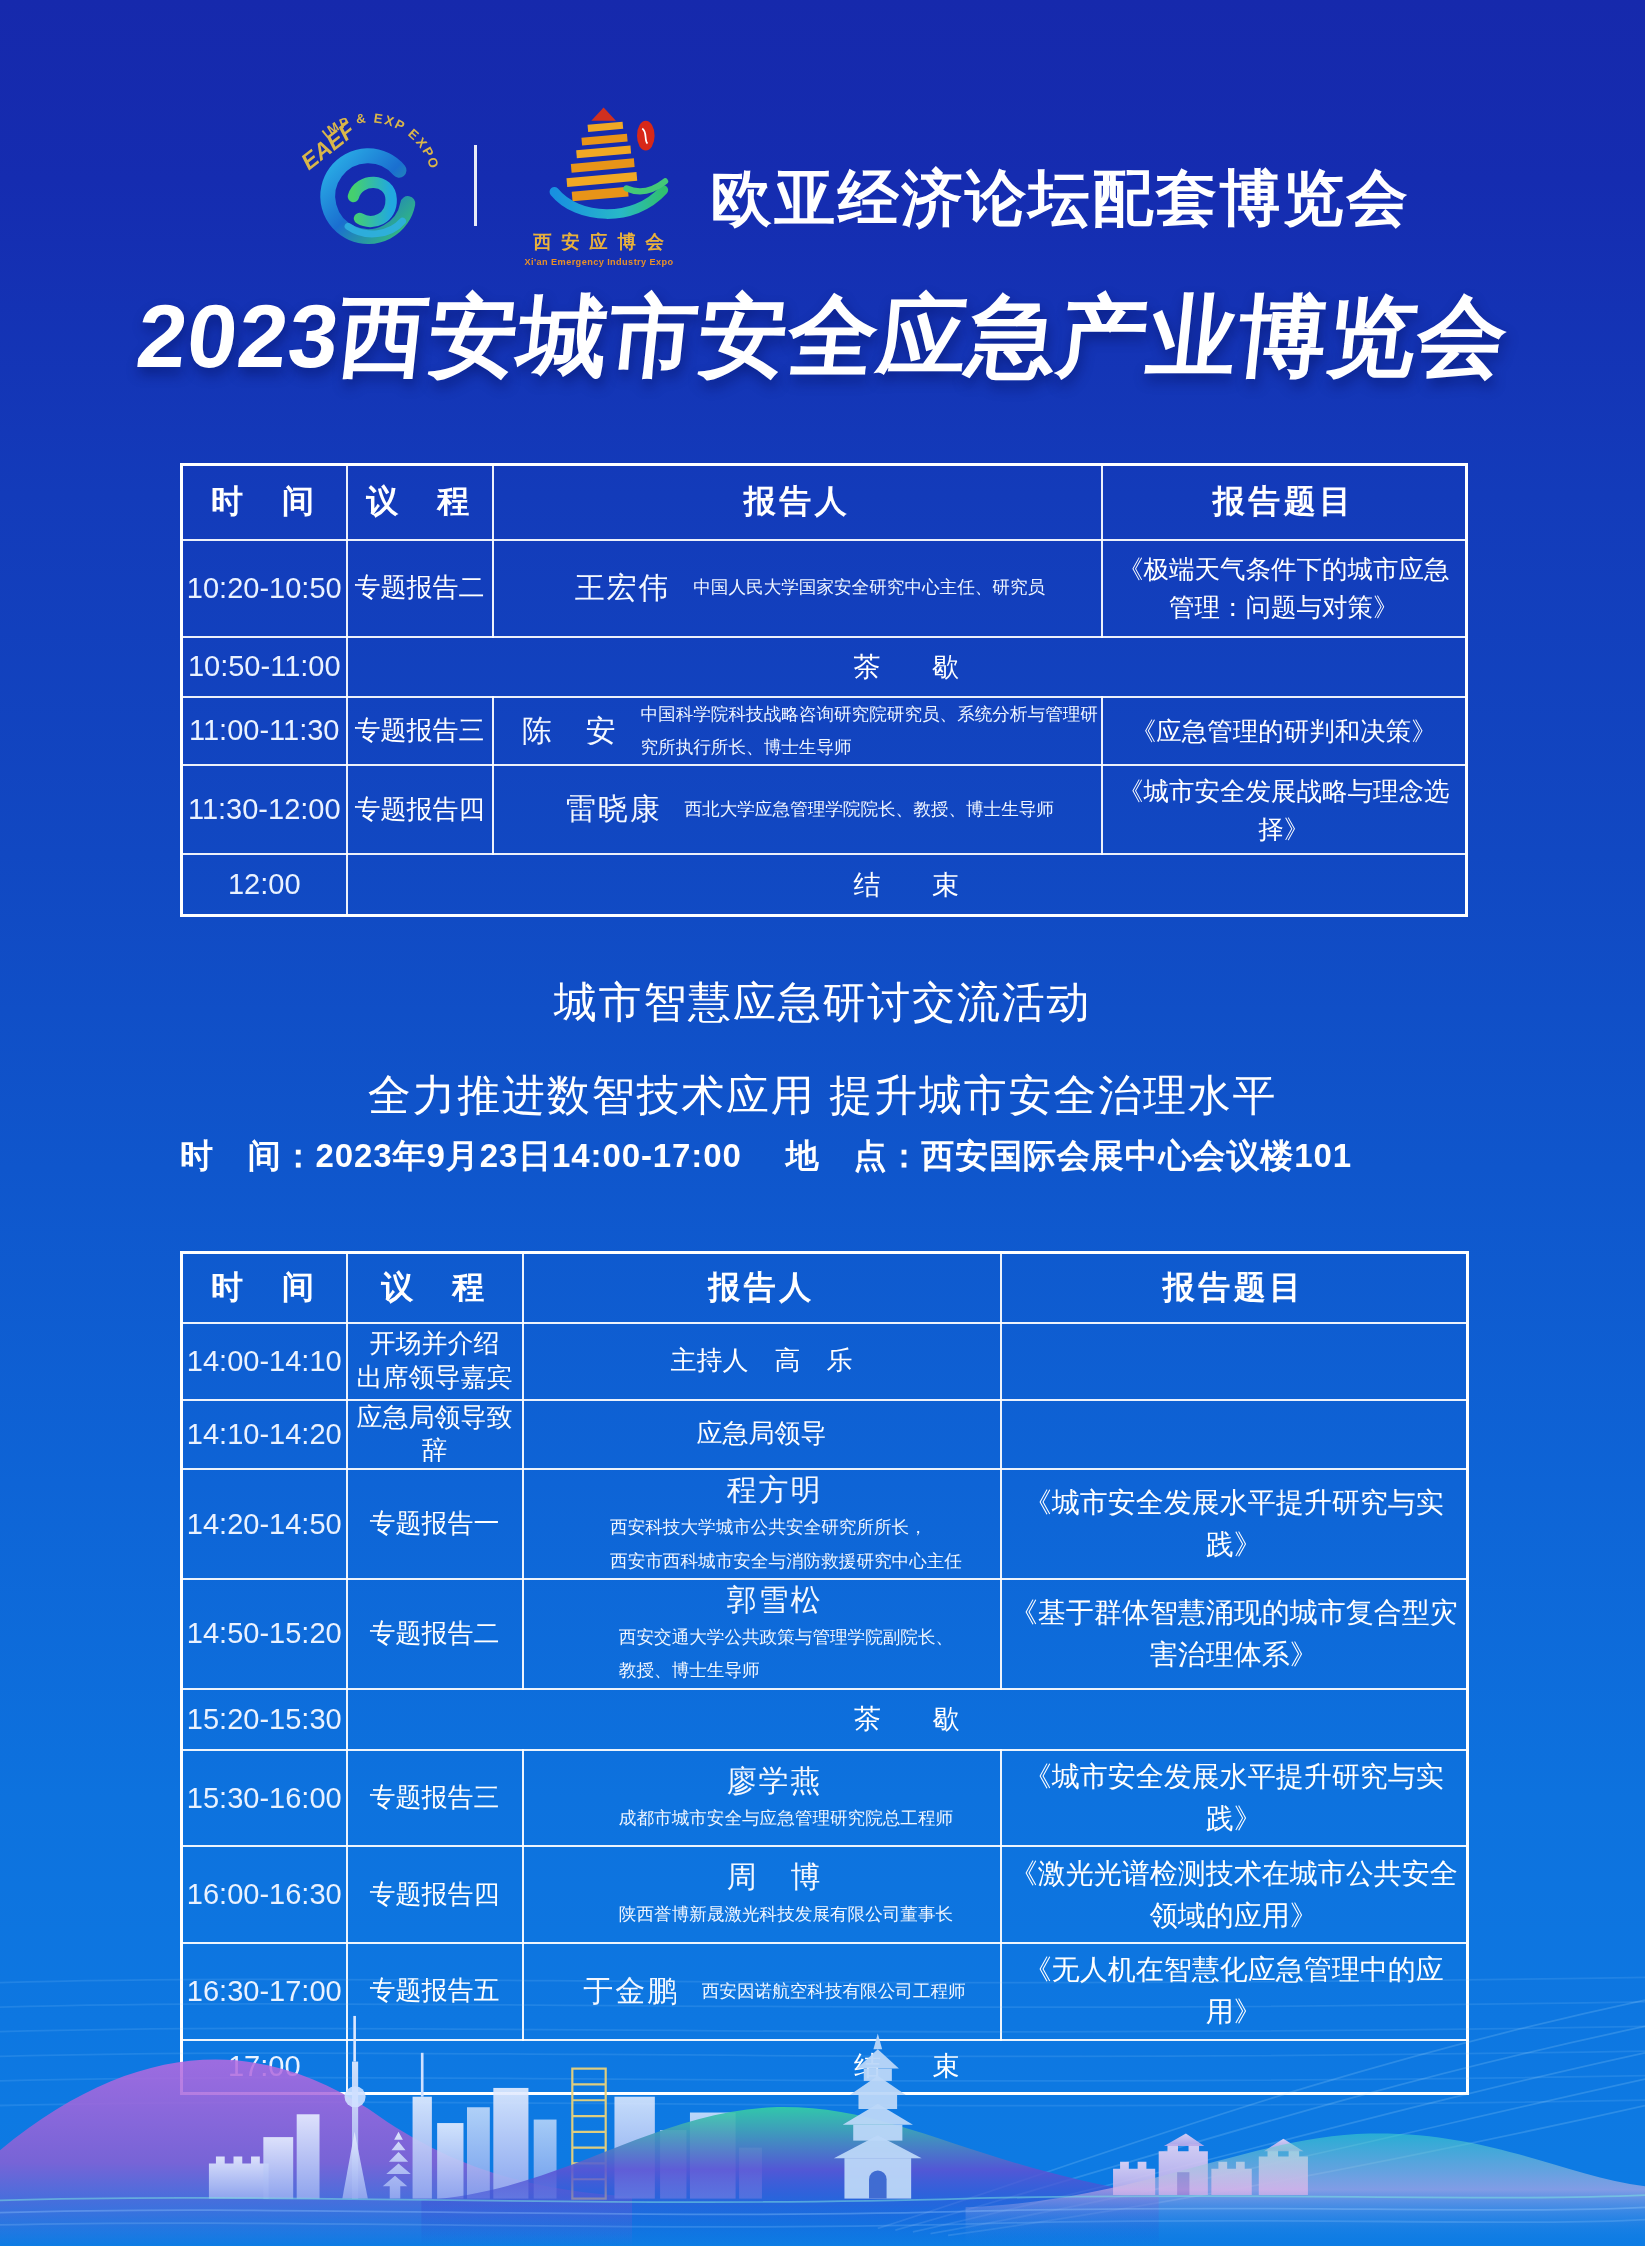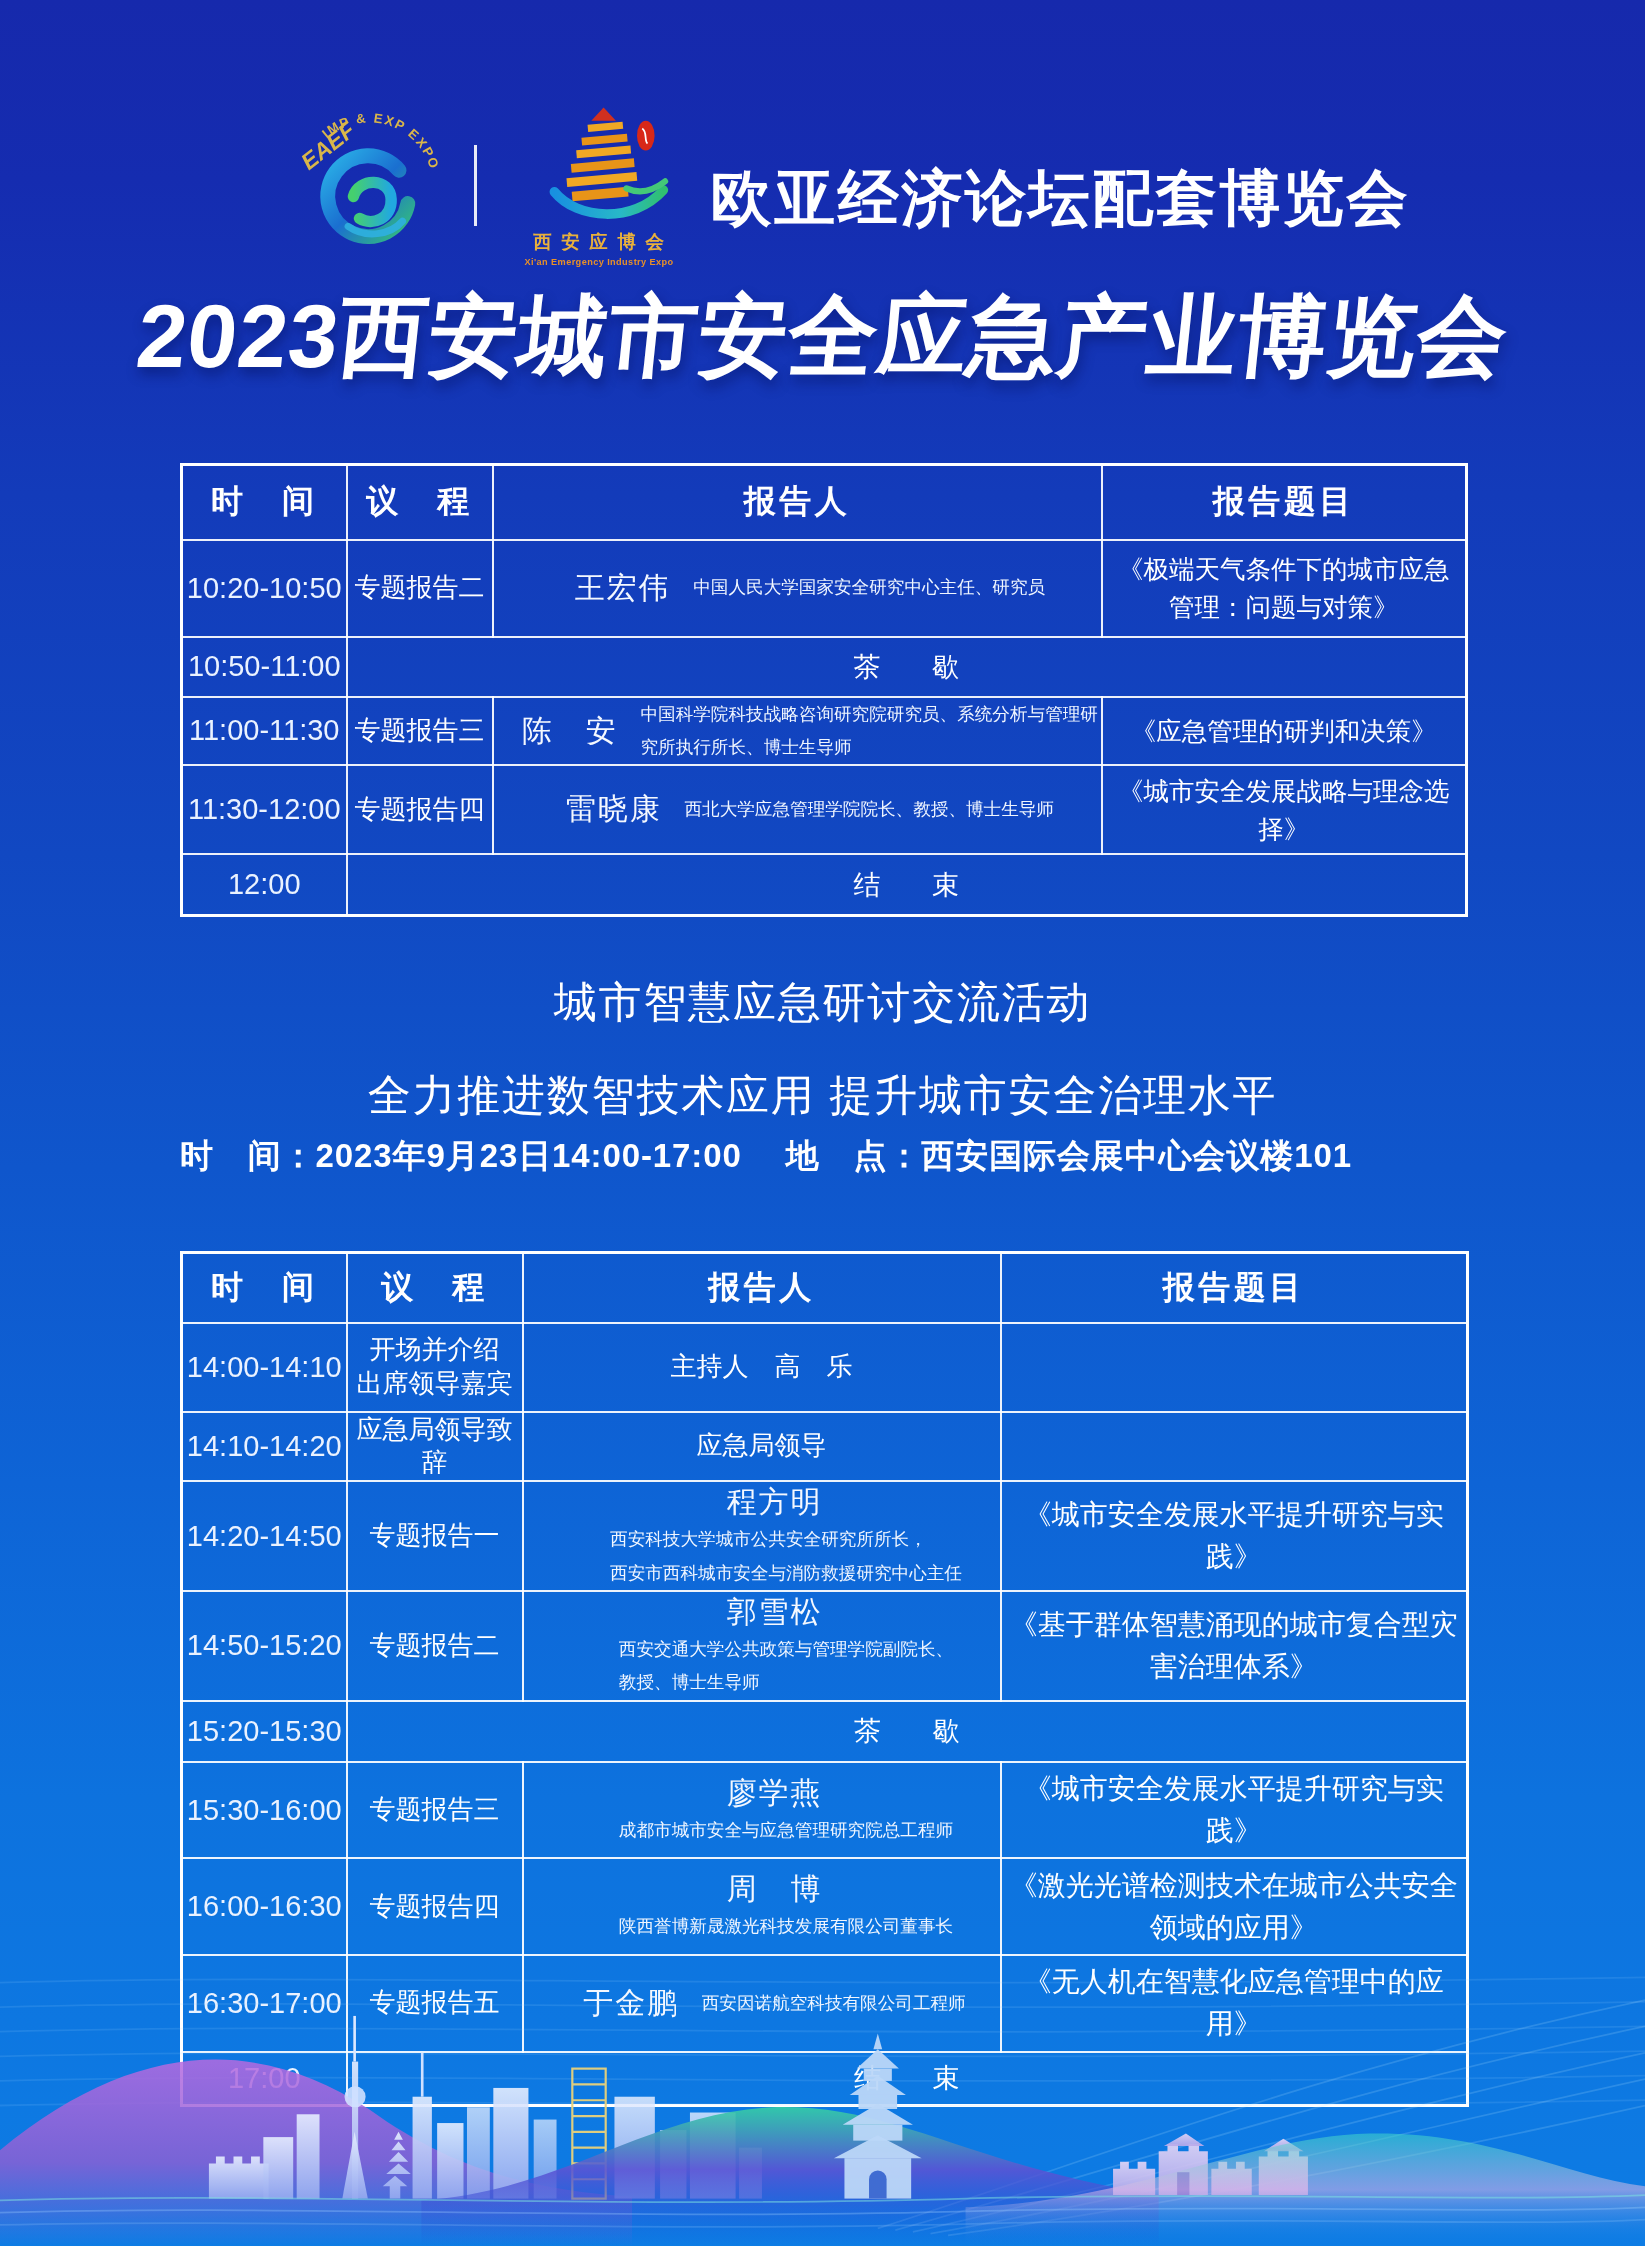--- a/index.html
+++ b/index.html
@@ -34,21 +34,21 @@
   .c-agenda { font-size:26px; font-weight:400; white-space:pre-line; line-height:1.3; }
   .c-speaker { text-align:left; padding-left:26px; }
   .spk-name { font-size:30px; font-weight:400; letter-spacing:1.8px; vertical-align:middle; color:#f4f8ff; }
   .spk-aff { display:inline-block; font-size:17.6px; font-weight:300; margin-left:23px; line-height:1.9;
              white-space:pre-line; vertical-align:middle; color:#f0f6ff; text-align:left; }
   .c-topic { font-size:25.5px; font-weight:400; padding:5.3px 12.3px; line-height:1.5; }
   .t2 .c-topic { font-size:28px; padding:5.3px 5.3px; }
   .c-merged { font-size:27px; letter-spacing:12.3px; text-indent:12.3px; }
   .t1 { top:463px; } .t2 { top:1251px; }
   .h80{height:70px}.h86{height:75px}.h110{height:97px}.h68{height:60px}.h92{height:61px}
-  .h70{height:61px}.h88{height:89px}.h100{height:88px}.h90{height:79px}.h84{height:74px}.h62{height:54px}
+  .h70{height:61px}.h88{height:77px}.h100{height:88px}.h90{height:79px}.h84{height:74px}.h62{height:54px}
 
   
   .mid-t1 { position:absolute; top:974px; width:100%; text-align:center; font-size:43px; font-weight:400; color:#fff; letter-spacing:1.8px; }
   .mid-t2 { position:absolute; top:1038px; width:100%; text-align:center; font-size:43px; font-weight:400; color:#fff; letter-spacing:1.8px;margin-top:29px; }
   .mid-meta { position:absolute; top:1134px; left:180px; display:flex; gap:44px; color:#fff; font-size:33px; font-weight:600; letter-spacing:0.9px; }
 
   
   .skyline { position:absolute; left:0; bottom:0; width:1645px; height:281px; }
 </style>
 </head>

